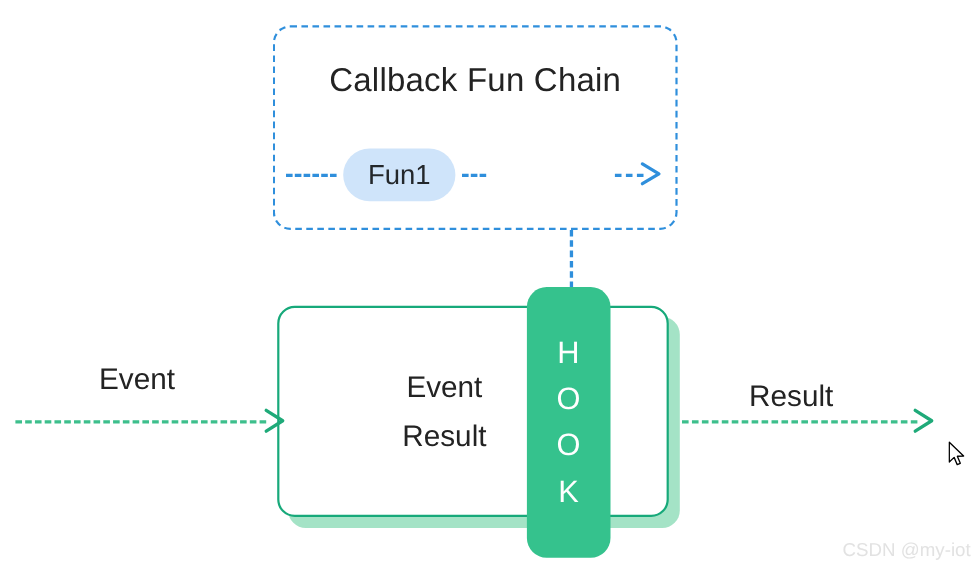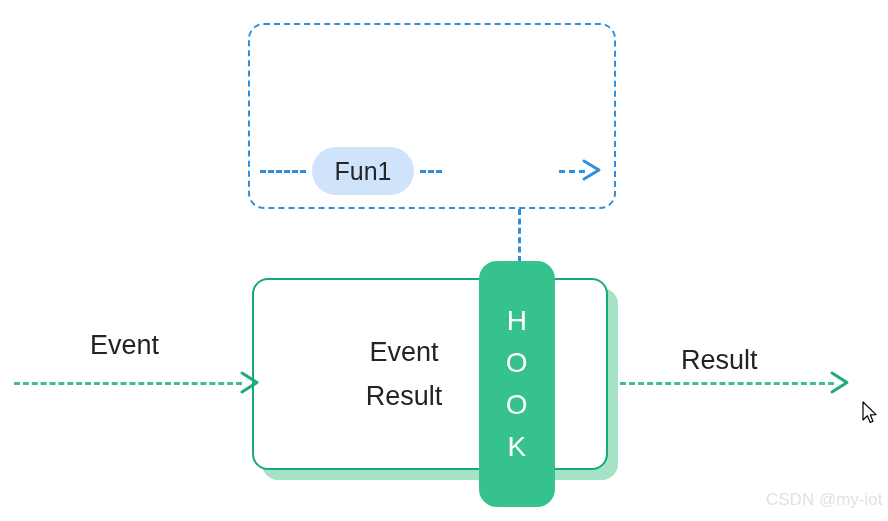--- a/index.html
+++ b/index.html
@@ -39,21 +39,21 @@
     font-size: 30px;
     color: #232323;
     letter-spacing: 0.2px;
     white-space: nowrap;
   }
 
   
   .chain-row {
     position: absolute;
     left: 0;
-    top: 122px;
+    top: 110px;
     width: 100%;
     height: 48px;
     text-decoration: underline;
   }
   .pill {
     position: absolute;
     top: 0;
     height: 48px;
     background: #cfe4fa;
     border-radius: 24px;
@@ -205,20 +205,21 @@
     height: 24px;
   }
 </style>
 </head>
 <body>
 
 <div id="canvas">
 
   <div class="callback-box">
 
+    <div class="callback-title">Callback Fun Chain</div>
 
     <div class="chain-row">
 
       <div class="dash-seg dash-left"></div>
 
       <div class="pill pill-fun1">
         <span>Fun1</span>
       </div>
 
       <div class="dash-seg dash-mid"></div>

